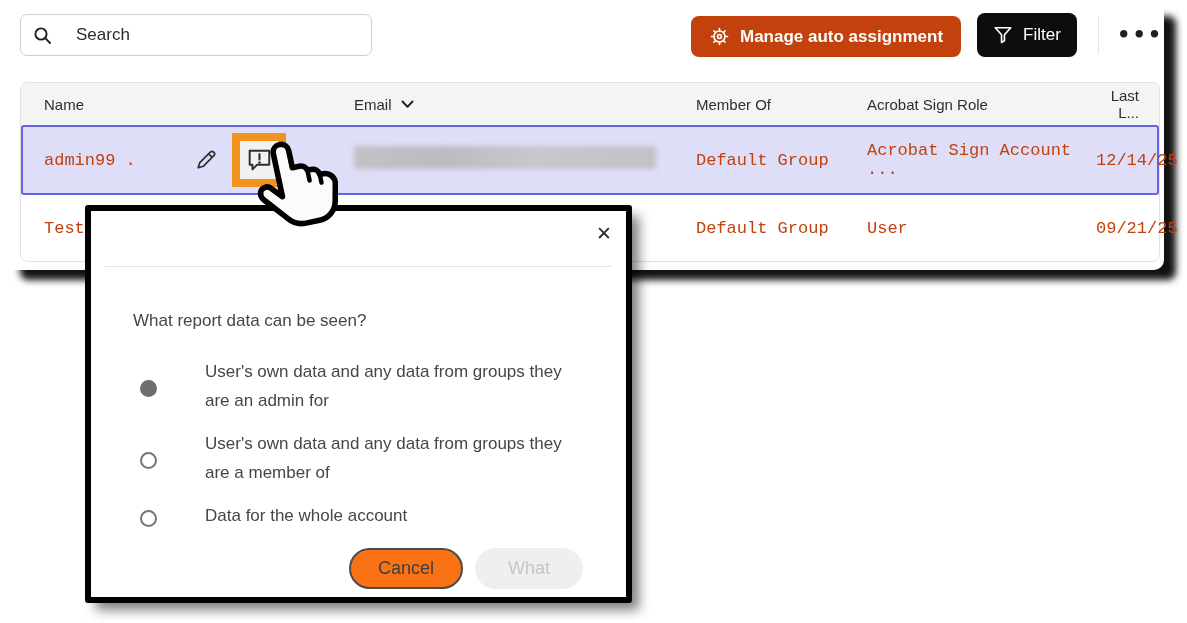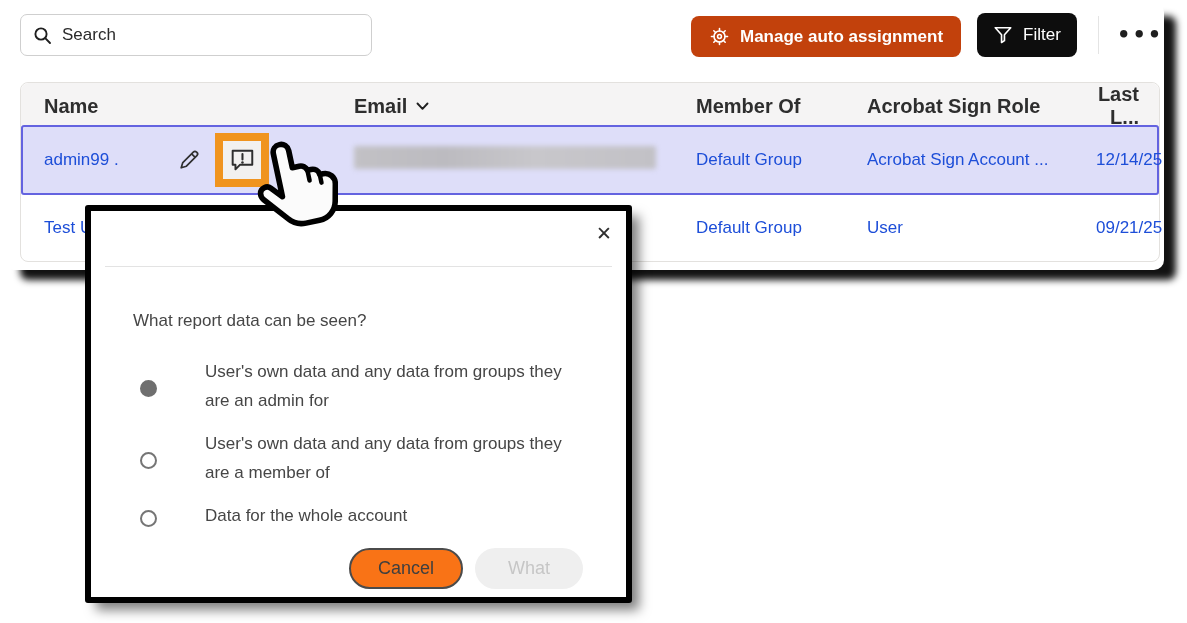--- a/index.html
+++ b/index.html
@@ -8,21 +8,21 @@
   .canvas { position:relative; width:1187px; height:623px; background:#fff; }
 
   
   .capture { position:absolute; left:4px; top:2px; width:1160px; height:268px;
     background:#fff; border-radius:10px; z-index:1;
     box-shadow:14px 12px 7px -2px rgba(0,0,0,0.93); }
 
   
   .search-box { position:absolute; left:16px; top:12px; width:352px; height:42px;
     border:1.5px solid #cfcfcf; border-radius:7px; background:#fff;
-    display:flex; align-items:center; padding:0 12px; gap:10px; }
+    display:flex; align-items:center; padding:0 12px; gap:24px; }
   .search-box input { border:none; outline:none; flex:1; font-size:17px;
     font-family:"Liberation Sans", sans-serif; color:#2b2b2b; background:transparent; }
   .search-box input::placeholder { color:#2b2b2b; opacity:1; }
 
   .btn-manage { position:absolute; left:687px; top:14px; height:41px;
     background:#c2410c; border:none; border-radius:8px; color:#fff;
     font-weight:700; font-size:17px; font-family:"Liberation Sans", sans-serif;
     display:flex; align-items:center; gap:10px; padding:0 18px; cursor:pointer; }
   .btn-filter { position:absolute; left:973px; top:11px; height:44px; width:100px;
     background:#0d0d0d; border:none; border-radius:8px; color:#fff;
@@ -31,26 +31,26 @@
   .toolbar-divider { position:absolute; left:1094px; top:14px; width:1px; height:38px; background:#e4e4e4; }
   .btn-more { position:absolute; left:1113px; top:14px; width:44px; height:38px;
     background:transparent; border:none; font-size:21px; font-weight:700; color:#1f1f1f;
     letter-spacing:2px; cursor:pointer; font-family:"DejaVu Sans", sans-serif; }
 
   
   .table { position:absolute; left:16px; top:80px; width:1140px;
     border:1px solid #e3e1de; border-radius:8px; background:#fff; }
   .thead { display:grid; grid-template-columns:310px 342px 171px 229px 1fr;
     align-items:center; height:42px; background:#f5f4f4; border-radius:8px 8px 0 0;
-    padding-left:23px; font-weight:700; font-size:20px; color:#2e2e2e; }
+    padding-left:23px; font-weight:400; font-size:15px; color:#2e2e2e; }
   .thead .cell-last { text-align:right; padding-right:20px; }
   .email-head { display:flex; align-items:center; gap:9px; }
 
   .row { display:grid; grid-template-columns:310px 342px 171px 229px 1fr;
-    align-items:center; padding-left:23px; font-size:17px; color:#1d4ed8; }
+    align-items:center; padding-left:23px; font-size:17px; color:#c2410c;font-family:Liberation Mono, monospace; }
   .row .cell-last { text-align:right; padding-right:20px; }
   .row-selected { height:70px; background:#dedef9; border:2px solid #6463e0;
     border-radius:3px; padding-left:21px; }
   .row-plain { height:66px; }
 
   .name-cell { display:flex; align-items:center; }
   .pencil-btn { background:none; border:none; cursor:pointer; margin-left:58px;
     display:flex; align-items:center; }
   .report-highlight { width:54px; height:54px; background:#f0941f; margin-left:14px;
     display:flex; align-items:center; justify-content:center; }

